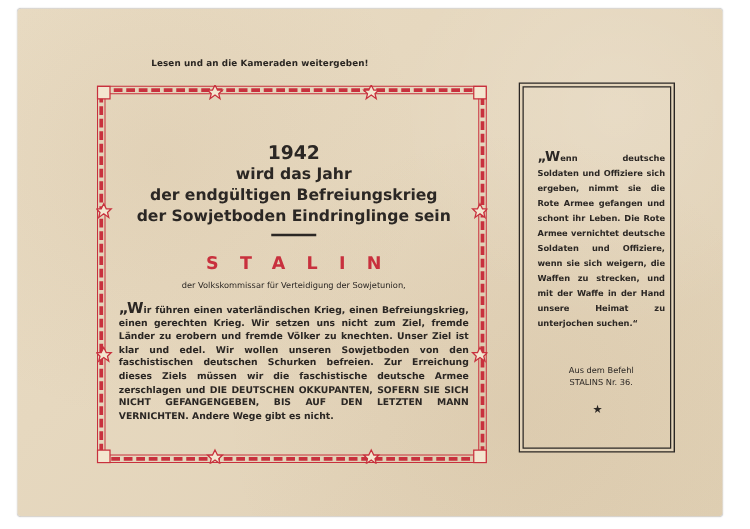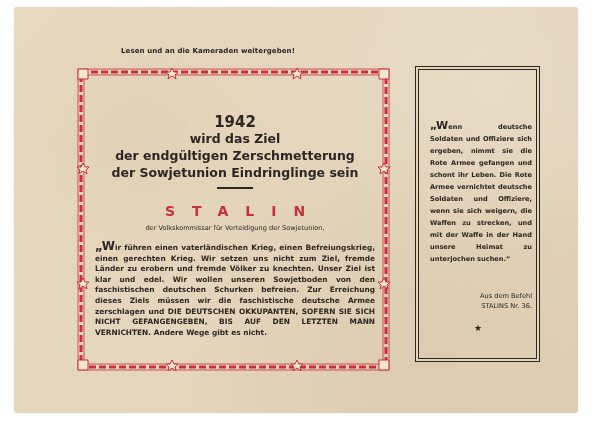--- a/index.html
+++ b/index.html
@@ -54,21 +54,21 @@
     box-sizing: border-box;
     border: 1.5px solid #2b2724;
     box-shadow: inset 0 0 0 2px #e4d5bb, inset 0 0 0 3px #2b2724;
   }
   .side-text {
     position: absolute; left: 430px; top: 120px; width: 102px;
     font-size: 6.6px; font-weight: bold; line-height: 12px; text-align: justify; color: #2b2724;
   }
   .side-text .big { font-size: 11px; }
   .side-source {
-    position: absolute; left: 430px; top: 292px; width: 102px; text-align: right;
+    position: absolute; left: 430px; top: 292px; width: 102px; text-align: center;
     font-size: 6.6px; line-height: 9.5px; color: #2b2724;
   }
   .side-star {
     position: absolute; left: 474px; top: 323px; font-size: 9px; color: #2b2724;
   }
 </style>
 </head>
 <body>
 
 <div class="sheet"></div>
@@ -96,23 +96,23 @@
       <polygon points="6,95 8,99 12,99 9,102 10,106 6,103 2,106 3,102 0,99 4,99"></polygon>
       <polygon points="6,210 8,214 12,214 9,217 10,221 6,218 2,221 3,217 0,214 4,214"></polygon>
       <polygon points="307,95 309,99 313,99 310,102 311,106 307,103 303,106 304,102 301,99 305,99"></polygon>
       <polygon points="307,210 309,214 313,214 310,217 311,221 307,218 303,221 304,217 301,214 305,214"></polygon>
     </g>
   </svg>
 </div>
 
 <div class="main-content">
   <div class="title-year">1942</div>
-  <div class="title-line">wird das Ziel</div>
-  <div class="title-line">der endgültigen Zerschmetterung</div>
-  <div class="title-line">der Sowjetunion Eindringlinge sein</div>
+  <div class="title-line">wird das Jahr</div>
+  <div class="title-line">der endgültigen Befreiungskrieg</div>
+  <div class="title-line">der Sowjetboden Eindringlinge sein</div>
   <div class="title-rule"></div>
   <div class="stalin">STALIN</div>
   <div class="subtitle">
     <div>der Volkskommissar für Verteidigung der Sowjetunion,</div>
   </div>
   <div class="quote"><span class="big">„W</span><span>ir führen einen vaterländischen Krieg, einen Befreiungskrieg, einen gerechten Krieg. Wir setzen uns nicht zum Ziel, fremde Länder zu erobern und fremde Völker zu knechten. Unser Ziel ist klar und edel. Wir wollen unseren Sowjetboden von den faschistischen deutschen Schurken befreien. Zur Erreichung dieses Ziels müssen wir die faschistische deutsche Armee zerschlagen und DIE DEUTSCHEN OKKUPANTEN, SOFERN SIE SICH NICHT GEFANGENGEBEN, BIS AUF DEN LETZTEN MANN VERNICHTEN. Andere Wege gibt es nicht.</span></div>
 </div>
 
 <div class="side-box"></div>
 <div class="side-text"><span class="big">„W</span><span>enn deutsche Soldaten und Offiziere sich ergeben, nimmt sie die Rote Armee gefangen und schont ihr Leben. Die Rote Armee vernichtet deutsche Soldaten und Offiziere, wenn sie sich weigern, die Waffen zu strecken, und mit der Waffe in der Hand unsere Heimat zu unterjochen suchen.“</span></div>

